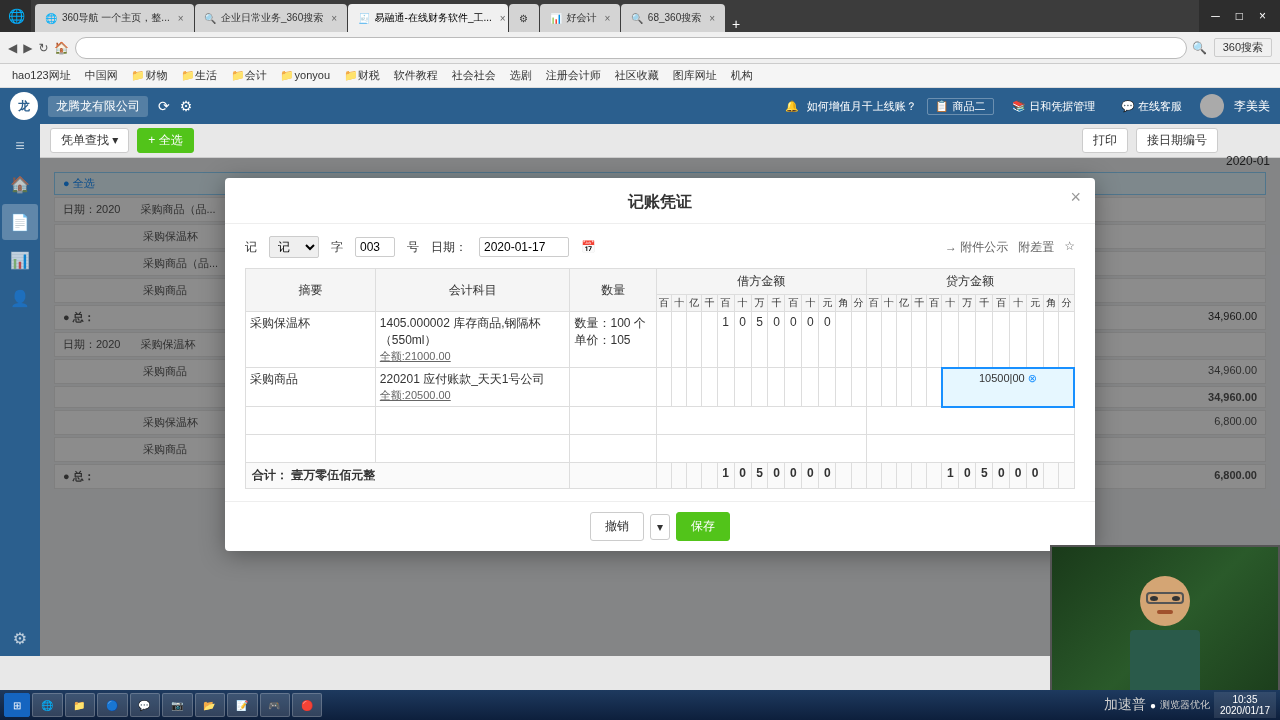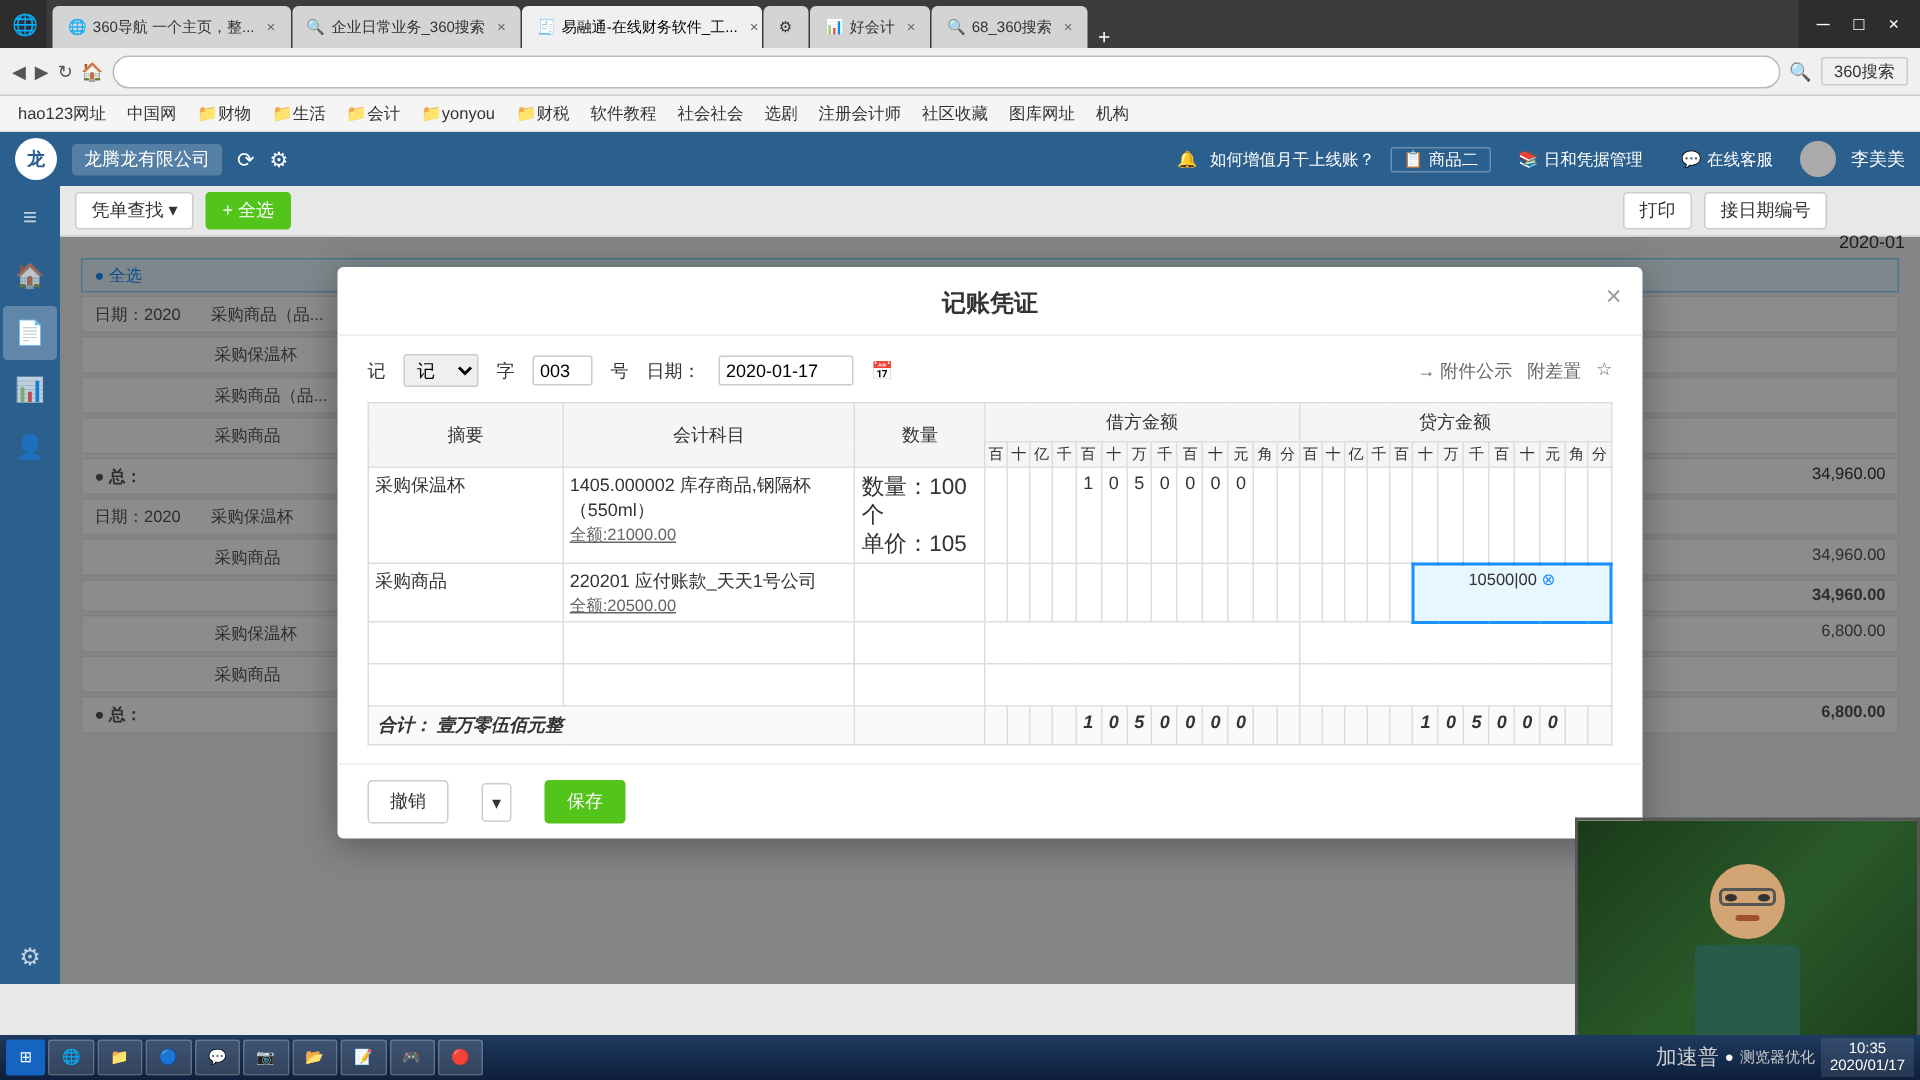--- a/index.html
+++ b/index.html
@@ -221,22 +221,22 @@
     .dialog-body {
       padding: 12px 20px;
       flex: 1;
       overflow-y: auto;
     }
     .dialog-footer {
       padding: 10px 20px;
       border-top: 1px solid #eee;
       display: flex;
       align-items: center;
-      justify-content: flex-start;
-      gap: 22px;
+      justify-content: center;
+      gap: 6px;
     }
 
     
     .voucher-meta {
       display: flex;
       align-items: center;
       gap: 12px;
       margin-bottom: 10px;
       font-size: 12px;
       color: #333;
@@ -291,21 +291,20 @@
     }
 
     .active-cell {
       background: #e6f7ff;
       border: 2px solid #1890ff !important;
     }
 
     .total-row td {
       background: #fafafa;
       font-weight: bold;
-      font-style: italic;
     }
 
     .submitter {
       font-size: 11px;
       color: #666;
       margin-top: 6px;
     }
     .submitter a {
       color: #1890ff;
       text-decoration: none;
@@ -664,21 +663,21 @@
                 <tbody>
 
                   <tr>
                     <td style="vertical-align:top;">
                       <div>采购保温杯</div>
                     </td>
                     <td style="vertical-align:top;">
                       <div>1405.000002 库存商品,钢隔杯（550ml）</div>
                       <div class="row-summary">全额:21000.00</div>
                     </td>
-                    <td style="vertical-align:top;font-size:15px;">
+                    <td style="vertical-align:top;font-size:12px;">
                       <div>数量：100 个</div>
                       <div>单价：105</div>
                     </td>
 
                     <td style="text-align:center;"></td>
                     <td style="text-align:center;"></td>
                     <td style="text-align:center;"></td>
                     <td style="text-align:center;"></td>
                     <td style="text-align:center;">1</td>
                     <td style="text-align:center;">0</td>

